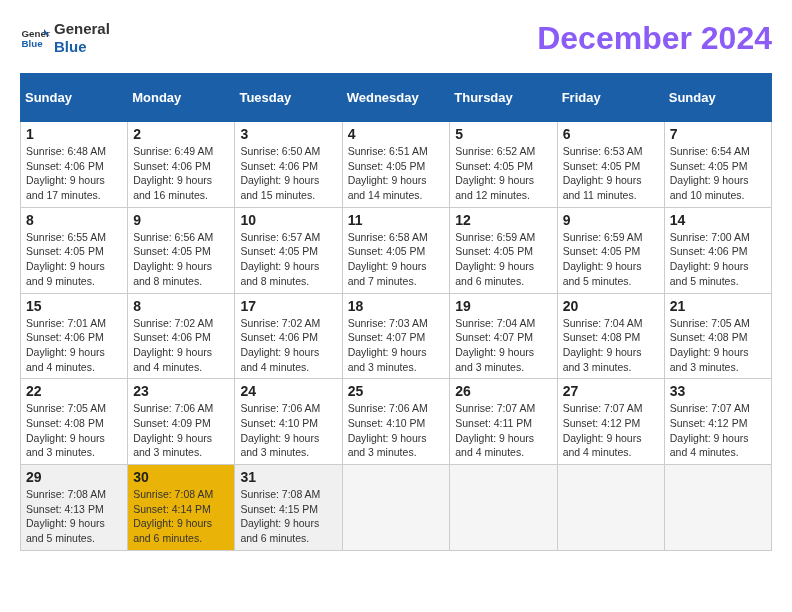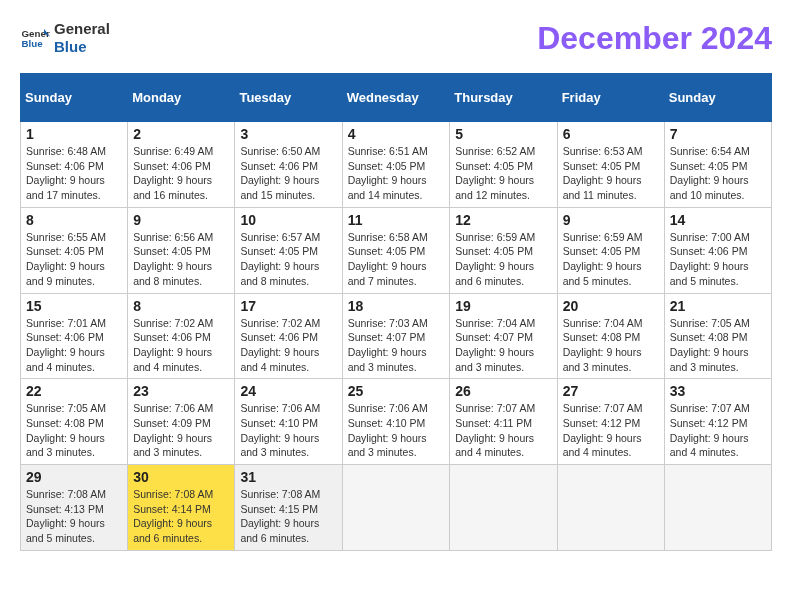--- a/index.html
+++ b/index.html
@@ -229,21 +229,21 @@
         <td>
           <span class="day-num">33</span>
           <div class="day-info">Sunrise: 7:07 AM<br>Sunset: 4:12 PM<br>Daylight: 9 hours and 4 minutes.</div>
         </td>
       </tr>
       <tr>
         <td style="background: rgb(240, 240, 240);">
           <span class="day-num">29</span>
           <div class="day-info">Sunrise: 7:08 AM<br>Sunset: 4:13 PM<br>Daylight: 9 hours and 5 minutes.</div>
         </td>
-        <td style="background: #fde047;">
+        <td style="background: #eab308;">
           <span class="day-num">30</span>
           <div class="day-info">Sunrise: 7:08 AM<br>Sunset: 4:14 PM<br>Daylight: 9 hours and 6 minutes.</div>
         </td>
         <td style="background: rgb(240, 240, 240);">
           <span class="day-num">31</span>
           <div class="day-info">Sunrise: 7:08 AM<br>Sunset: 4:15 PM<br>Daylight: 9 hours and 6 minutes.</div>
         </td>
         <td class="empty-cell"></td>
         <td class="empty-cell"></td>
         <td class="empty-cell"></td>

